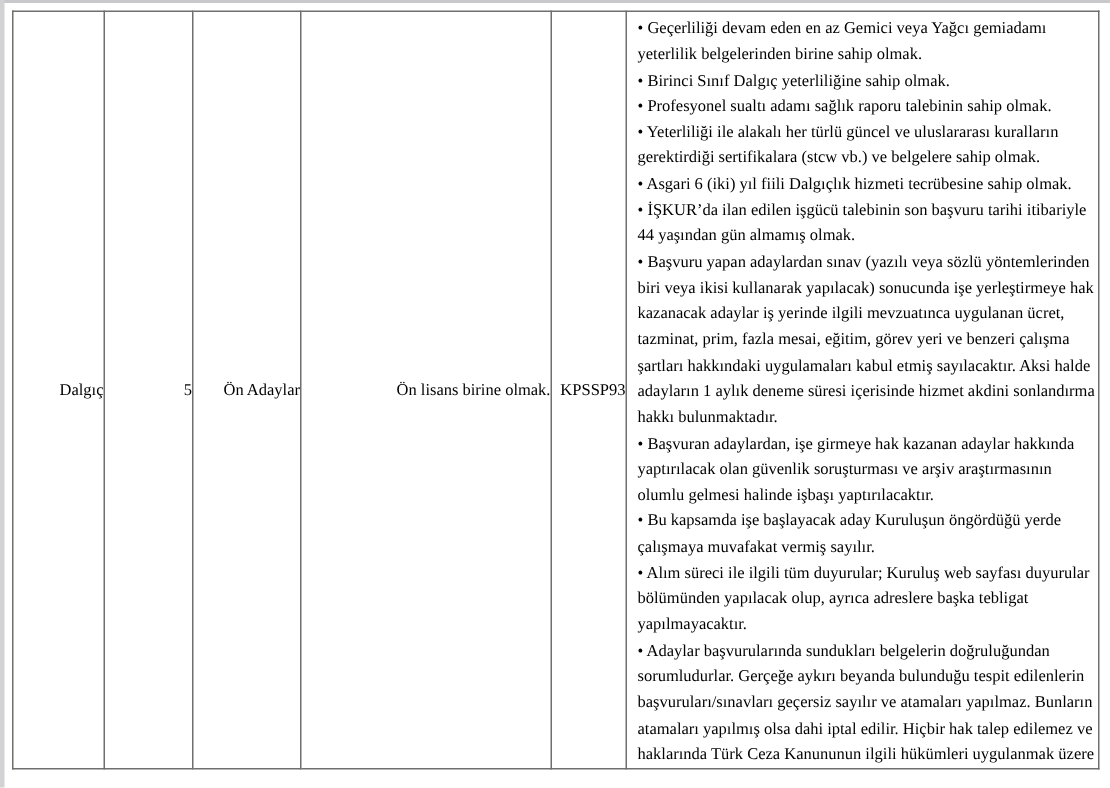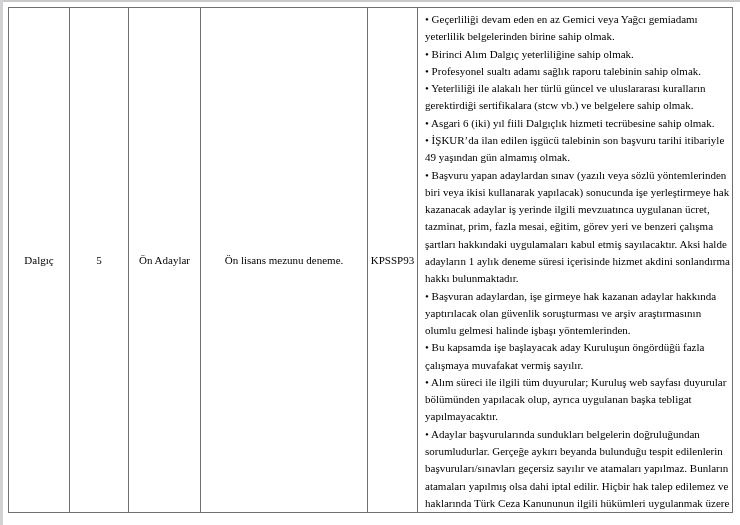--- a/index.html
+++ b/index.html
@@ -34,21 +34,21 @@
     font-size: 11px;
     color: #000000;
   }
   table.job-table td {
     border: 1px solid #6f6f6f;
     padding: 0;
     vertical-align: middle;
     background: #ffffff;
   }
   td.center-cell {
-    text-align: center;
+    text-align: right;
   }
   td.req-cell {
     vertical-align: top;
   }
   .req-wrap {
     padding: 3px 2px 0 7px;
     line-height: 17.28px;
     height: 501px;
     overflow: hidden;
     word-wrap: break-word;
@@ -68,32 +68,32 @@
     <col style="width:72px">
     <col style="width:167px">
     <col style="width:50px">
     <col style="width:315px">
   </colgroup>
   <tbody>
       <tr>
     <td class="center-cell">Dalgıç</td>
     <td class="center-cell">5</td>
     <td class="center-cell">Ön Adaylar</td>
-    <td class="center-cell">Ön lisans mezunu deneme.</td>
+    <td class="center-cell">Ön lisans birine olmak.</td>
     <td class="center-cell">KPSSP93</td>
     <td class="req-cell">
       <div class="req-wrap">
             <div>• Geçerliliği devam eden en az Gemici veya Yağcı gemiadamı yeterlilik belgelerinden birine sahip olmak.</div>
-            <div>• Birinci Alım Dalgıç yeterliliğine sahip olmak.</div>
+            <div>• Birinci Sınıf Dalgıç yeterliliğine sahip olmak.</div>
             <div>• Profesyonel sualtı adamı sağlık raporu talebinin sahip olmak.</div>
             <div>• Yeterliliği ile alakalı her türlü güncel ve uluslararası kuralların gerektirdiği sertifikalara (stcw vb.) ve belgelere sahip olmak.</div>
             <div>• Asgari 6 (iki) yıl fiili Dalgıçlık hizmeti tecrübesine sahip olmak.</div>
-            <div>• İŞKUR’da ilan edilen işgücü talebinin son başvuru tarihi itibariyle 49 yaşından gün almamış olmak.</div>
+            <div>• İŞKUR’da ilan edilen işgücü talebinin son başvuru tarihi itibariyle 44 yaşından gün almamış olmak.</div>
             <div>• Başvuru yapan adaylardan sınav (yazılı veya sözlü yöntemlerinden biri veya ikisi kullanarak yapılacak) sonucunda işe yerleştirmeye hak kazanacak adaylar iş yerinde ilgili mevzuatınca uygulanan ücret, tazminat, prim, fazla mesai, eğitim, görev yeri ve benzeri çalışma şartları hakkındaki uygulamaları kabul etmiş sayılacaktır. Aksi halde adayların 1 aylık deneme süresi içerisinde hizmet akdini sonlandırma hakkı bulunmaktadır.</div>
-            <div>• Başvuran adaylardan, işe girmeye hak kazanan adaylar hakkında yaptırılacak olan güvenlik soruşturması ve arşiv araştırmasının olumlu gelmesi halinde işbaşı yöntemlerinden.</div>
-            <div>• Bu kapsamda işe başlayacak aday Kuruluşun öngördüğü fazla çalışmaya muvafakat vermiş sayılır.</div>
-            <div>• Alım süreci ile ilgili tüm duyurular; Kuruluş web sayfası duyurular bölümünden yapılacak olup, ayrıca uygulanan başka tebligat yapılmayacaktır.</div>
+            <div>• Başvuran adaylardan, işe girmeye hak kazanan adaylar hakkında yaptırılacak olan güvenlik soruşturması ve arşiv araştırmasının olumlu gelmesi halinde işbaşı yaptırılacaktır.</div>
+            <div>• Bu kapsamda işe başlayacak aday Kuruluşun öngördüğü yerde çalışmaya muvafakat vermiş sayılır.</div>
+            <div>• Alım süreci ile ilgili tüm duyurular; Kuruluş web sayfası duyurular bölümünden yapılacak olup, ayrıca adreslere başka tebligat yapılmayacaktır.</div>
             <div>• Adaylar başvurularında sundukları belgelerin doğruluğundan sorumludurlar. Gerçeğe aykırı beyanda bulunduğu tespit edilenlerin başvuruları/sınavları geçersiz sayılır ve atamaları yapılmaz. Bunların atamaları yapılmış olsa dahi iptal edilir. Hiçbir hak talep edilemez ve haklarında Türk Ceza Kanununun ilgili hükümleri uygulanmak üzere kuruluşun hakları saklıdır.</div>
           </div>
     </td>
   </tr>
 </tbody>
   </table>
 
 </body></html>

